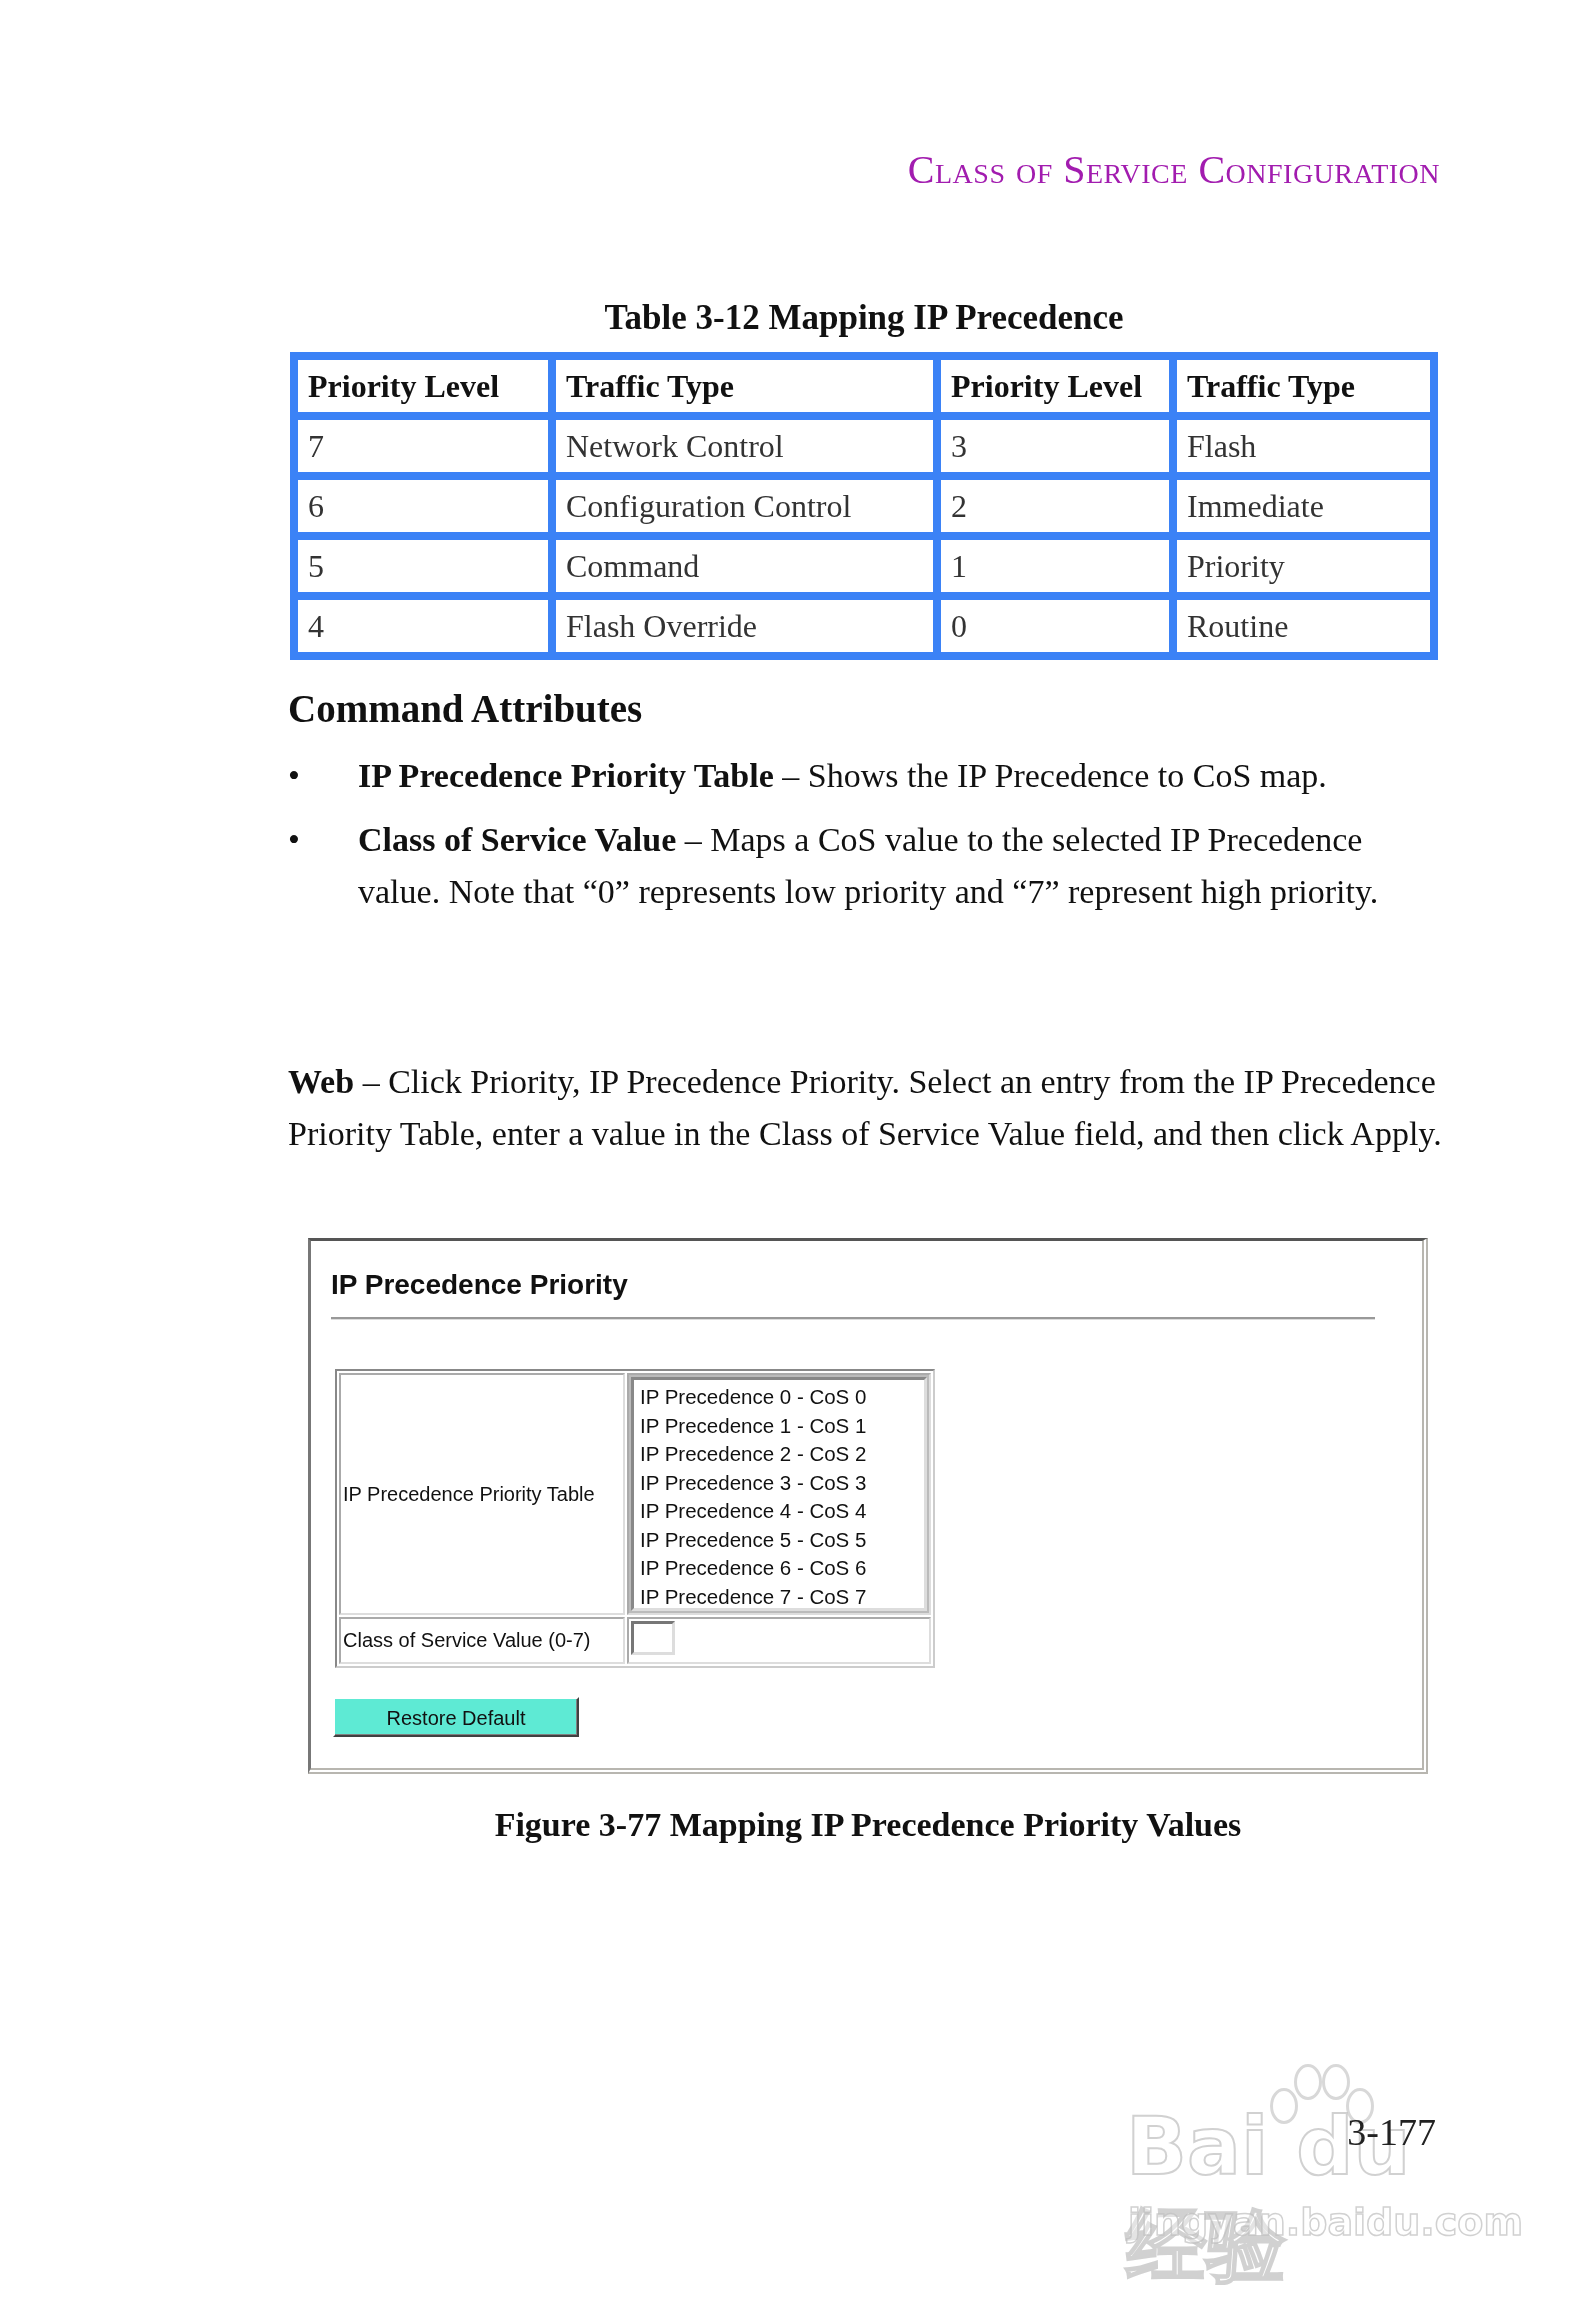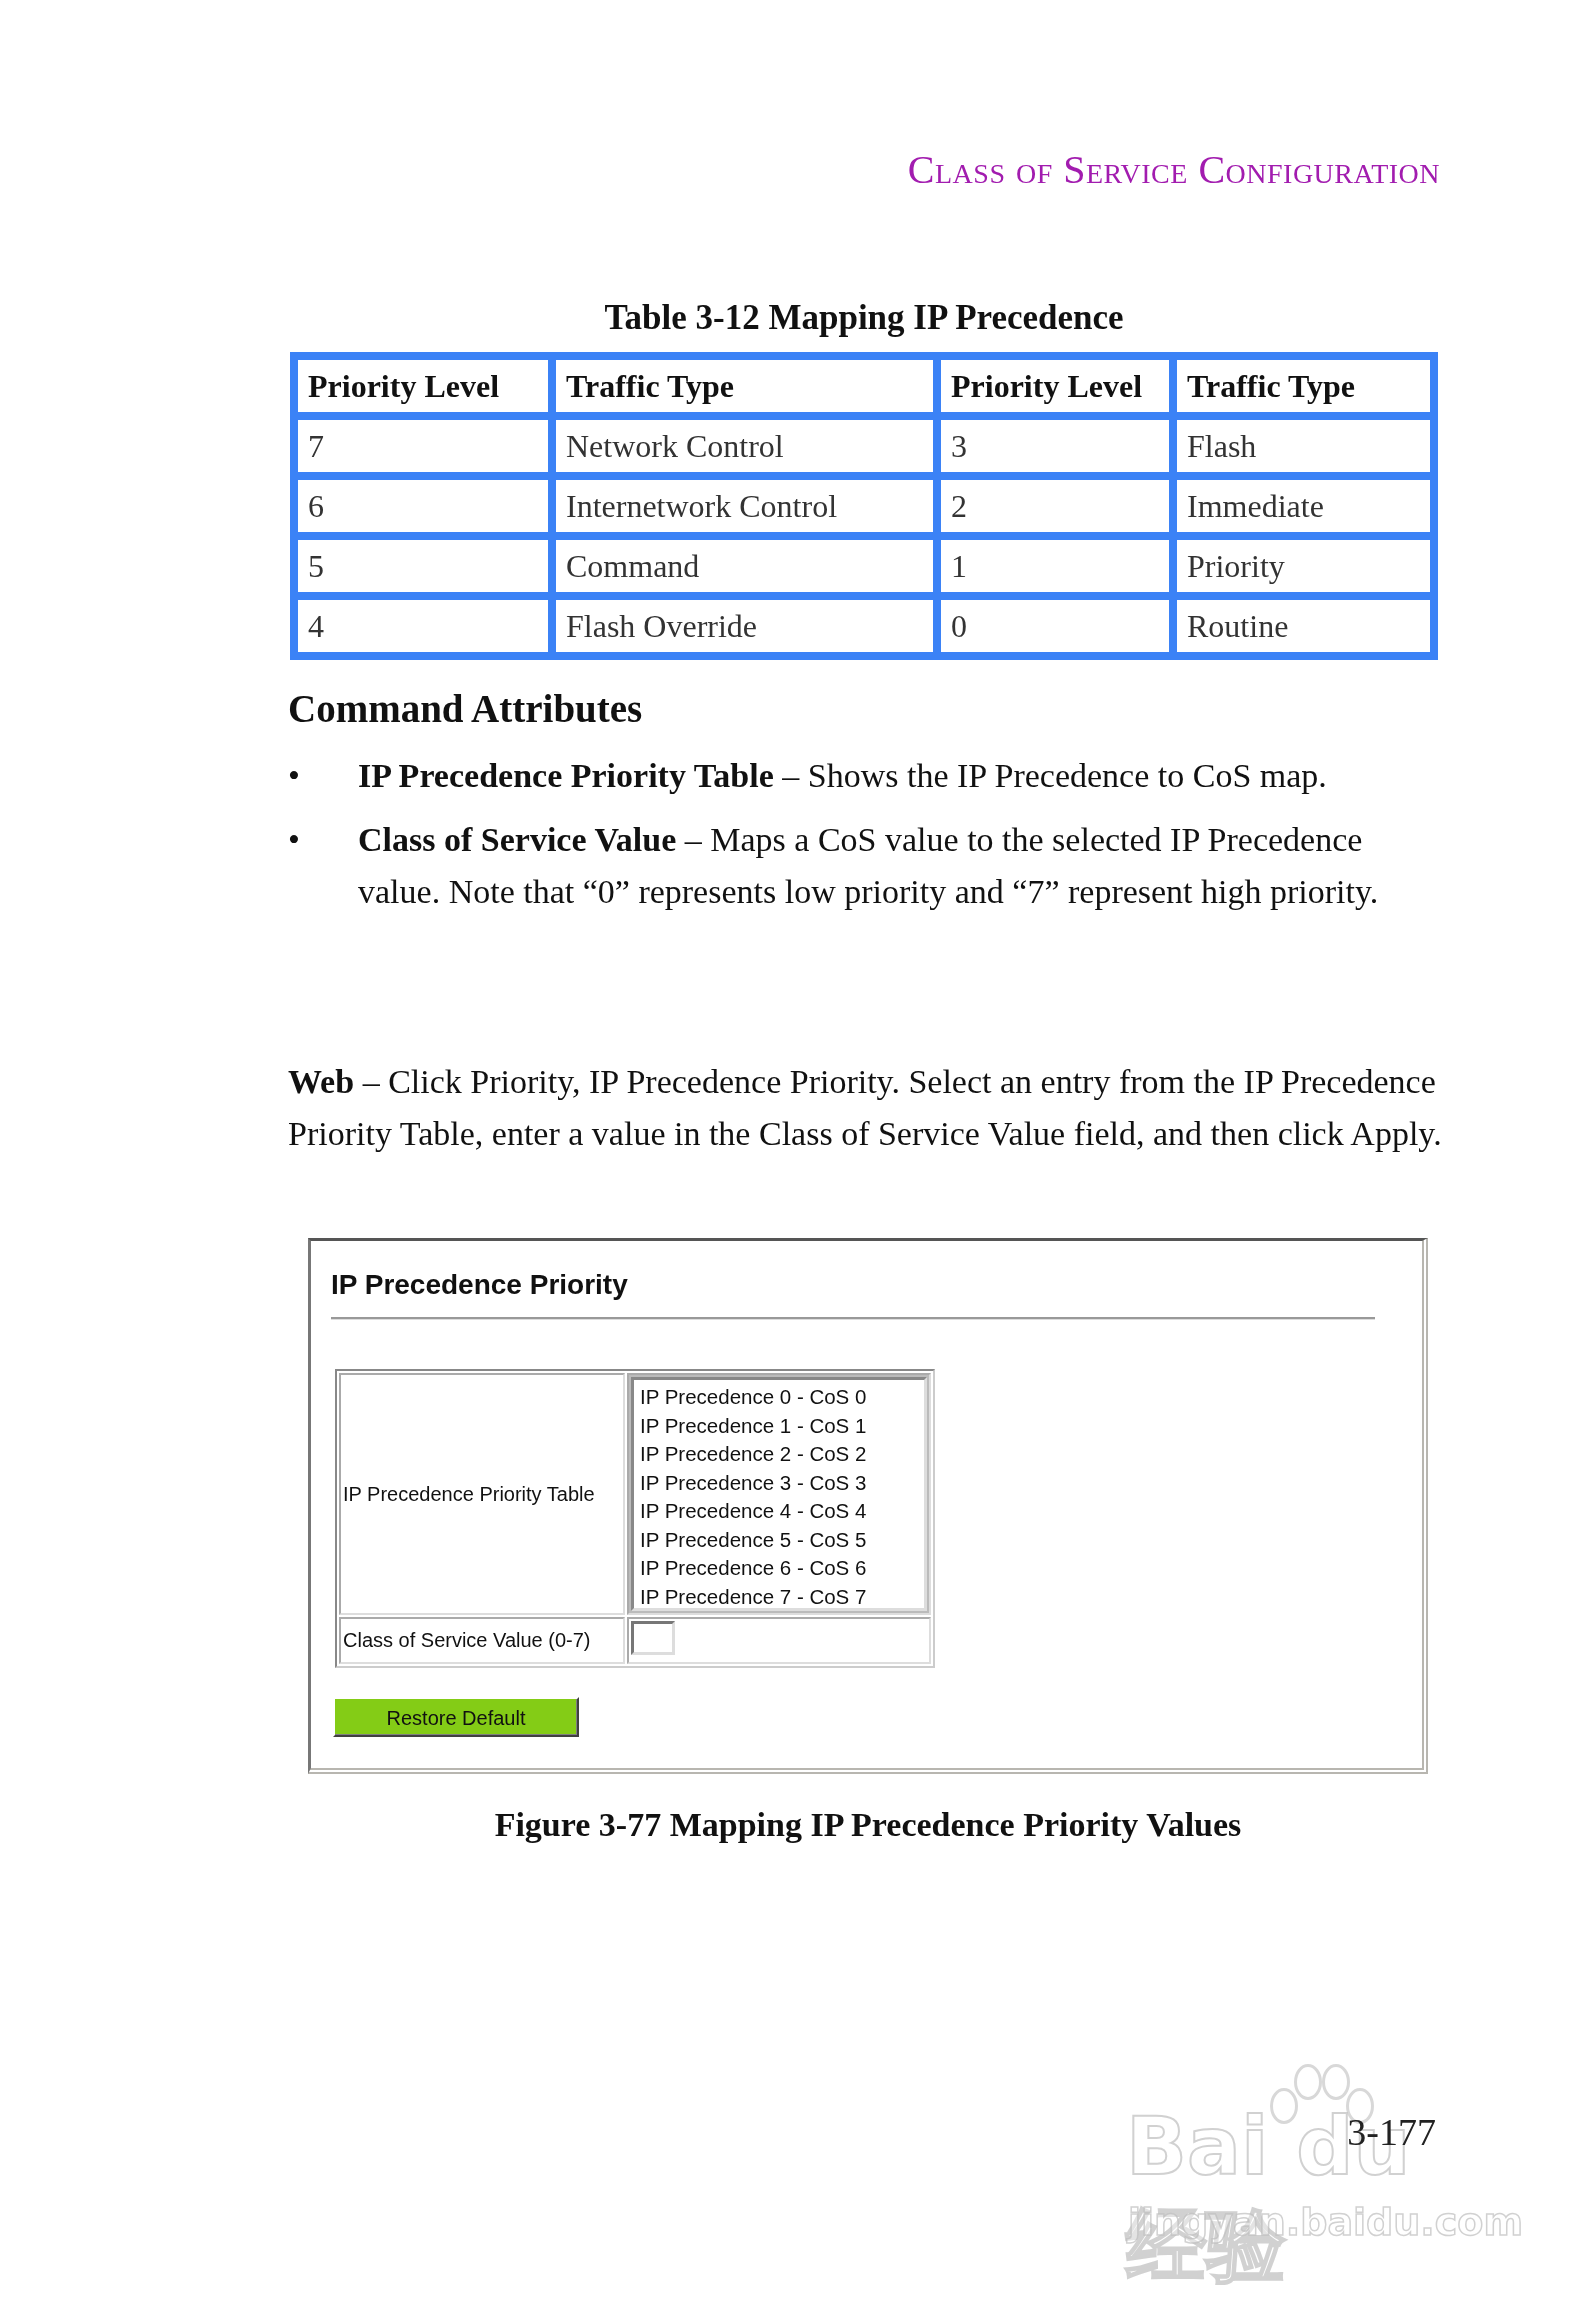--- a/index.html
+++ b/index.html
@@ -79,21 +79,21 @@
     outline: 2px solid #bbb; background: #fff; overflow: hidden; box-sizing: border-box;
     padding: 3px 6px;
   }
   .listbox-item { font-size: 20.5px; line-height: 28.5px; white-space: nowrap; cursor: default; }
   .cos-input {
     width: 44px; height: 34px; border: 3px solid #777; border-right-color: #ddd; border-bottom-color: #ddd;
     box-sizing: border-box; display: inline-block; background: #fff;
   }
   .restore-btn {
     position: absolute; left: 22px; top: 456px; width: 246px; height: 40px;
-    background: #84cc16; border: 2px solid #fff; border-right-color: #404040; border-bottom-color: #404040;
+    background: #5eead4; border: 2px solid #fff; border-right-color: #404040; border-bottom-color: #404040;
     box-shadow: inset -1px -1px 0 #808080;
     font-family: "Liberation Sans", sans-serif; font-size: 20px; color: #111;
     text-align: center; line-height: 38px; box-sizing: border-box; cursor: pointer;
   }
 
   .figure-caption {
     position: absolute; left: 308px; width: 1120px; top: 1806px; text-align: center;
     font-size: 34px; font-weight: bold;
   }
   .page-number {
@@ -128,21 +128,21 @@
   </thead>
   <tbody>
     <tr>
       <td class="c1">7</td>
       <td class="c2">Network Control</td>
       <td class="c3">3</td>
       <td class="c4">Flash</td>
     </tr>
     <tr>
       <td class="c1">6</td>
-      <td class="c2">Internetwork Control</td>
+      <td class="c2">Configuration Control</td>
       <td class="c3">2</td>
       <td class="c4">Immediate</td>
     </tr>
     <tr>
       <td class="c1">5</td>
       <td class="c2">Command</td>
       <td class="c3">1</td>
       <td class="c4">Priority</td>
     </tr>
     <tr>

